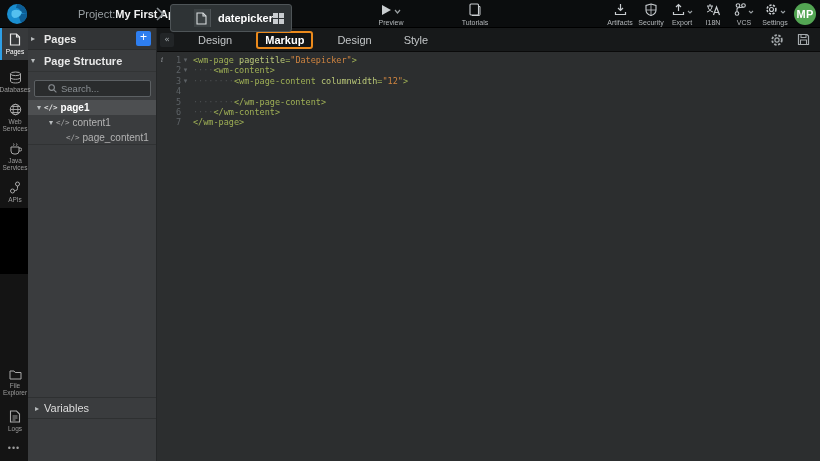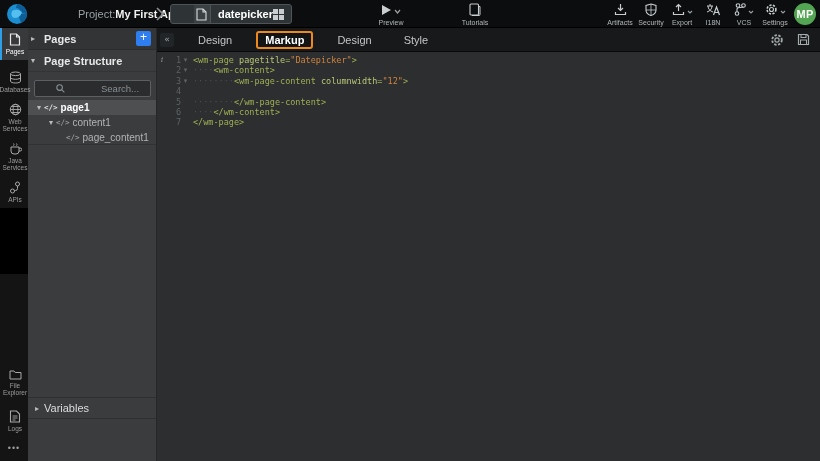--- a/index.html
+++ b/index.html
@@ -7,21 +7,21 @@
   body { position:relative; background:#2c2e2f; font-family:"Liberation Sans",sans-serif; -webkit-font-smoothing:antialiased; }
   .sym { font-family:"DejaVu Sans",sans-serif; }
 
   
   .topbar { position:absolute; left:0; top:0; width:820px; height:28px; background:#0b0d0e; border-bottom:1px solid #000; z-index:5; }
   .logo { position:absolute; left:6px; top:3px; width:22px; height:22px; }
   .project { position:absolute; left:41px; top:0; height:28px; display:flex; align-items:center; font-size:11px; }
   .project .plabel { color:#9aa0a4;padding-left:37px; }
   .project .pname { color:#f2f2f2; font-weight:bold; }
   .crumb-chev { position:absolute; left:156px; top:7px; }
-  .page-chip { position:absolute; left:170px; top:4px; width:122px; height:20px; background:#2e3335; border:1px solid #4e5457; border-radius:3px; display:flex; align-items:center;padding-left:23px; }
+  .page-chip { position:absolute; left:170px; top:4px; width:122px; height:28px; background:#2e3335; border:1px solid #4e5457; border-radius:3px; display:flex; align-items:center;padding-left:23px; }
   .chip-iconbox { width:21px; height:18px; background:#3b4143; border-right:1px solid #4e5457; display:flex; align-items:center; justify-content:center; }
   .chip-label { flex:1; color:#ffffff; font-weight:bold; font-size:11px; padding-left:7px; }
   .chip-grid { display:grid; grid-template-columns:5px 5px; grid-template-rows:5px 5px; gap:1px; margin-right:7px; }
   .chip-grid i { background:#c9cdd0; }
   .tb-item { position:absolute; top:2px; width:46px; display:flex; flex-direction:column; align-items:center; cursor:pointer; }
   .tb-item .ic { height:15px; display:flex; align-items:center; justify-content:center; gap:2px; }
   .tb-item .lb { font-size:7px; color:#b4b8bb; margin-top:2px; white-space:nowrap; }
   .right-cluster { position:absolute; right:30px; top:2px; display:flex; }
   .right-cluster .tb-item { position:static; width:30px; margin-left:1px; }
   .avatar { position:absolute; right:4px; top:3px; width:22px; height:22px; border-radius:50%; background:#53a553; color:#fff; font-size:11px; font-weight:bold; display:flex; align-items:center; justify-content:center; letter-spacing:.3px; }
@@ -36,21 +36,21 @@
   .rail-dots { color:#9c9c9c; font-size:9px; letter-spacing:1px; text-align:center; padding:6px 0 8px 0; cursor:pointer; }
 
   
   .panel { position:absolute; left:28px; top:28px; width:129px; height:433px; background:#3a3c3e; border-right:1px solid #252728; z-index:3; }
   .panel-header { position:absolute; left:0; top:0; width:100%; height:22px; background:#323436; border-bottom:1px solid #2a2c2d; display:flex; align-items:center; }
   .panel-header .title { color:#e8e8e8; font-size:11px; font-weight:bold; margin-left:6px; }
   .caret { color:#b9bdbf; font-size:8px; width:10px; text-align:center; display:inline-block; }
   .plus-btn { margin-left:auto; margin-right:5px; width:15px; height:15px; background:#2e7ef0; border-radius:2px; color:#fff; font-size:12px; line-height:13px; text-align:center; cursor:pointer; }
   .section-header { position:absolute; left:0; top:22px; width:100%; height:22px; border-bottom:1px solid #323435; display:flex; align-items:center; }
   .section-header .title { color:#e8e8e8; font-size:11px; font-weight:bold; margin-left:6px; }
-  .search-box { position:absolute; left:6px; top:52px; width:117px; height:17px; background:#2a2c2d; border:1px solid #5c6063; border-radius:2px; display:flex; align-items:center; padding:0 21px;gap:32px; }
+  .search-box { position:absolute; left:6px; top:52px; width:117px; height:17px; background:#2a2c2d; border:1px solid #5c6063; border-radius:2px; display:flex; align-items:center; padding:0 13px; }
   .search-box input { background:transparent; border:none; outline:none; color:#c8c8c8; font-size:9.5px; width:90px; margin-left:4px; font-family:"Liberation Sans",sans-serif; }
   .search-box input::placeholder { color:#8a8f93; }
   .tree { position:absolute; left:0; top:72px; width:100%; }
   .tree-row { height:15px; display:flex; align-items:center; font-size:10px; color:#b4b4b4; cursor:pointer; white-space:nowrap; }
   .tree-row.sel { background:#4d4f51; color:#ffffff; font-weight:bold; }
   .tree-row .code-ico { font-family:"DejaVu Sans Mono",monospace; font-size:7.5px; margin-right:3px; opacity:.85; }
   .tree-divider { border-bottom:1px solid #303233; }
   .variables { position:absolute; left:0; top:369px; width:100%; height:22px; border-top:1px solid #2e3031; border-bottom:1px solid #2e3031; display:flex; align-items:center; cursor:pointer; }
   .variables .title { color:#dcdcdc; font-size:11px; font-weight:normal; margin-left:2px; }
 

